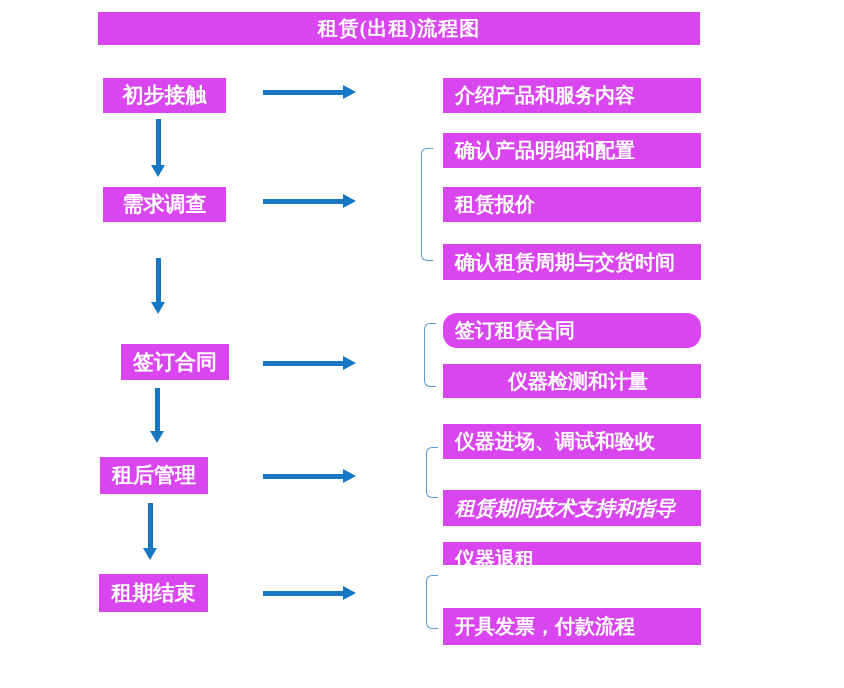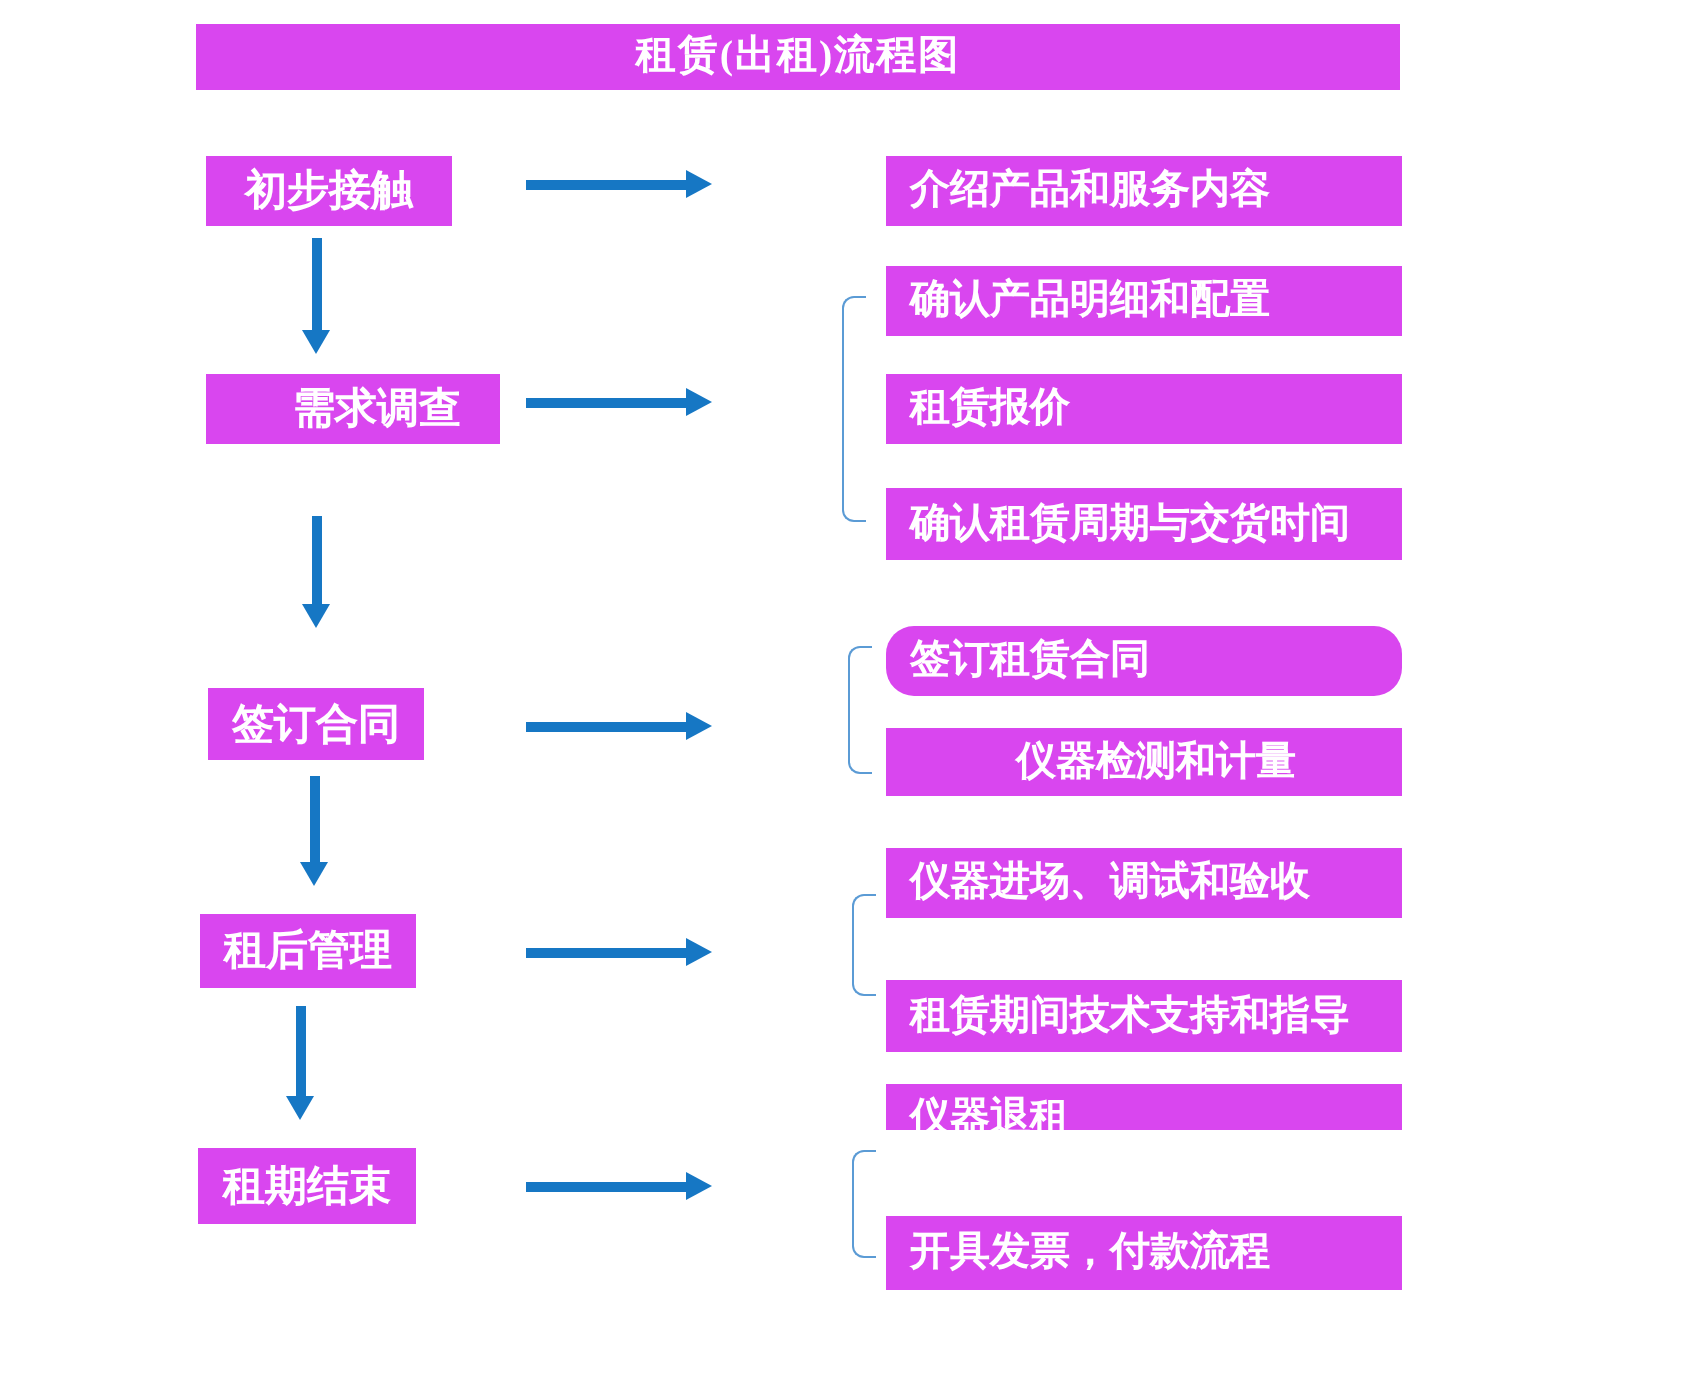--- a/index.html
+++ b/index.html
@@ -11,35 +11,35 @@
   .box{
     position:absolute;background:#d946ef;color:#ffffff;
     font-weight:700;white-space:nowrap;overflow:hidden;
   }
   .title{
     left:98px;top:12px;width:602px;height:33px;line-height:33px;
     text-align:center;font-size:20px;letter-spacing:1px;
   }
   .stage{text-align:center;font-size:21px;}
   .stage.s1{left:103px;top:78px;width:123px;height:35px;line-height:35px;}
-  .stage.s2{left:103px;top:187px;width:123px;height:35px;line-height:35px;padding-left:24px;}
-  .stage.s3{left:104px;top:344px;width:108px;height:36px;line-height:36px;}
+  .stage.s2{left:103px;top:187px;width:123px;height:35px;line-height:35px;}
+  .stage.s3{left:121px;top:344px;width:108px;height:36px;line-height:36px;}
   .stage.s4{left:100px;top:457px;width:108px;height:37px;line-height:37px;}
   .stage.s5{left:99px;top:574px;width:109px;height:38px;line-height:38px;}
   .detail{
     left:443px;width:246px;padding-left:12px;font-size:20px;text-align:left;
   }
   .d1a{top:78px;height:35px;line-height:35px;}
   .d2a{top:133px;height:35px;line-height:35px;}
   .d2b{top:187px;height:35px;line-height:35px;}
   .d2c{top:244px;height:36px;line-height:36px;}
   .d3a{top:313px;height:35px;line-height:35px;border-radius:14px;}
   .d3b{top:364px;height:34px;line-height:34px;text-align:center;}
   .d4a{top:424px;height:35px;line-height:35px;}
-  .d4b{top:490px;height:36px;line-height:36px;}
+  .d4b{top:490px;height:36px;line-height:36px;font-style:italic;}
   .d5a{top:542px;height:23px;line-height:35px;}
   .d5b{top:608px;height:37px;line-height:37px;}
 
   
   .harrow{position:absolute;left:263px;width:80px;height:5px;background:#1677c4;}
   .harrow::after{
     content:"";position:absolute;left:80px;top:-5px;width:0;height:0;
     border-left:13px solid #1677c4;
     border-top:7.5px solid transparent;border-bottom:7.5px solid transparent;
   }

